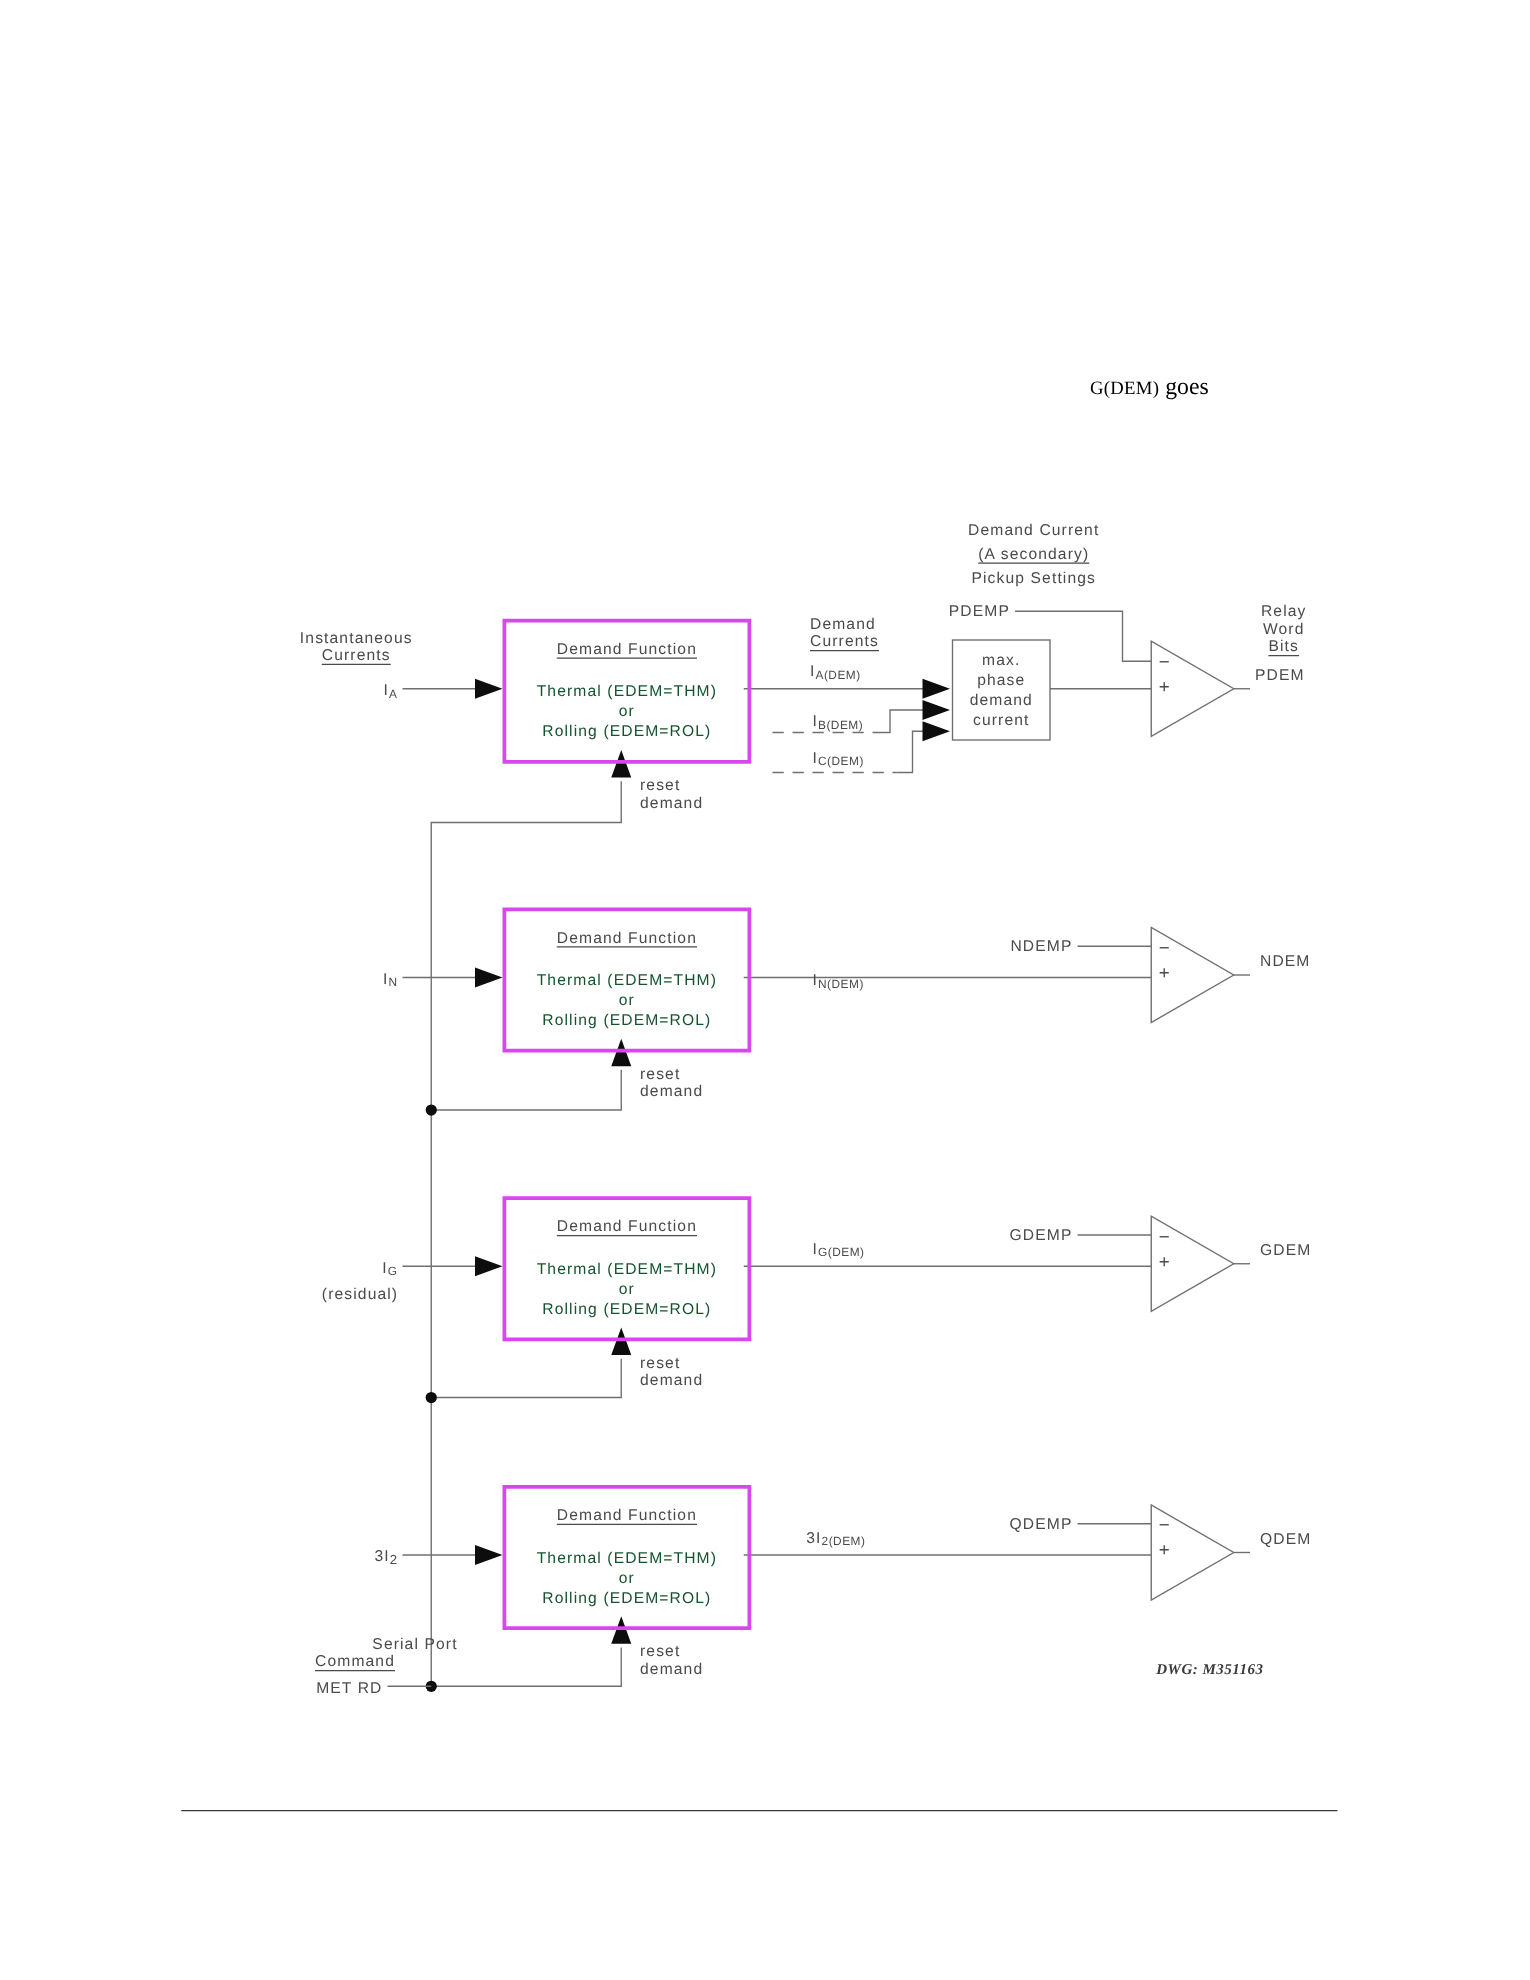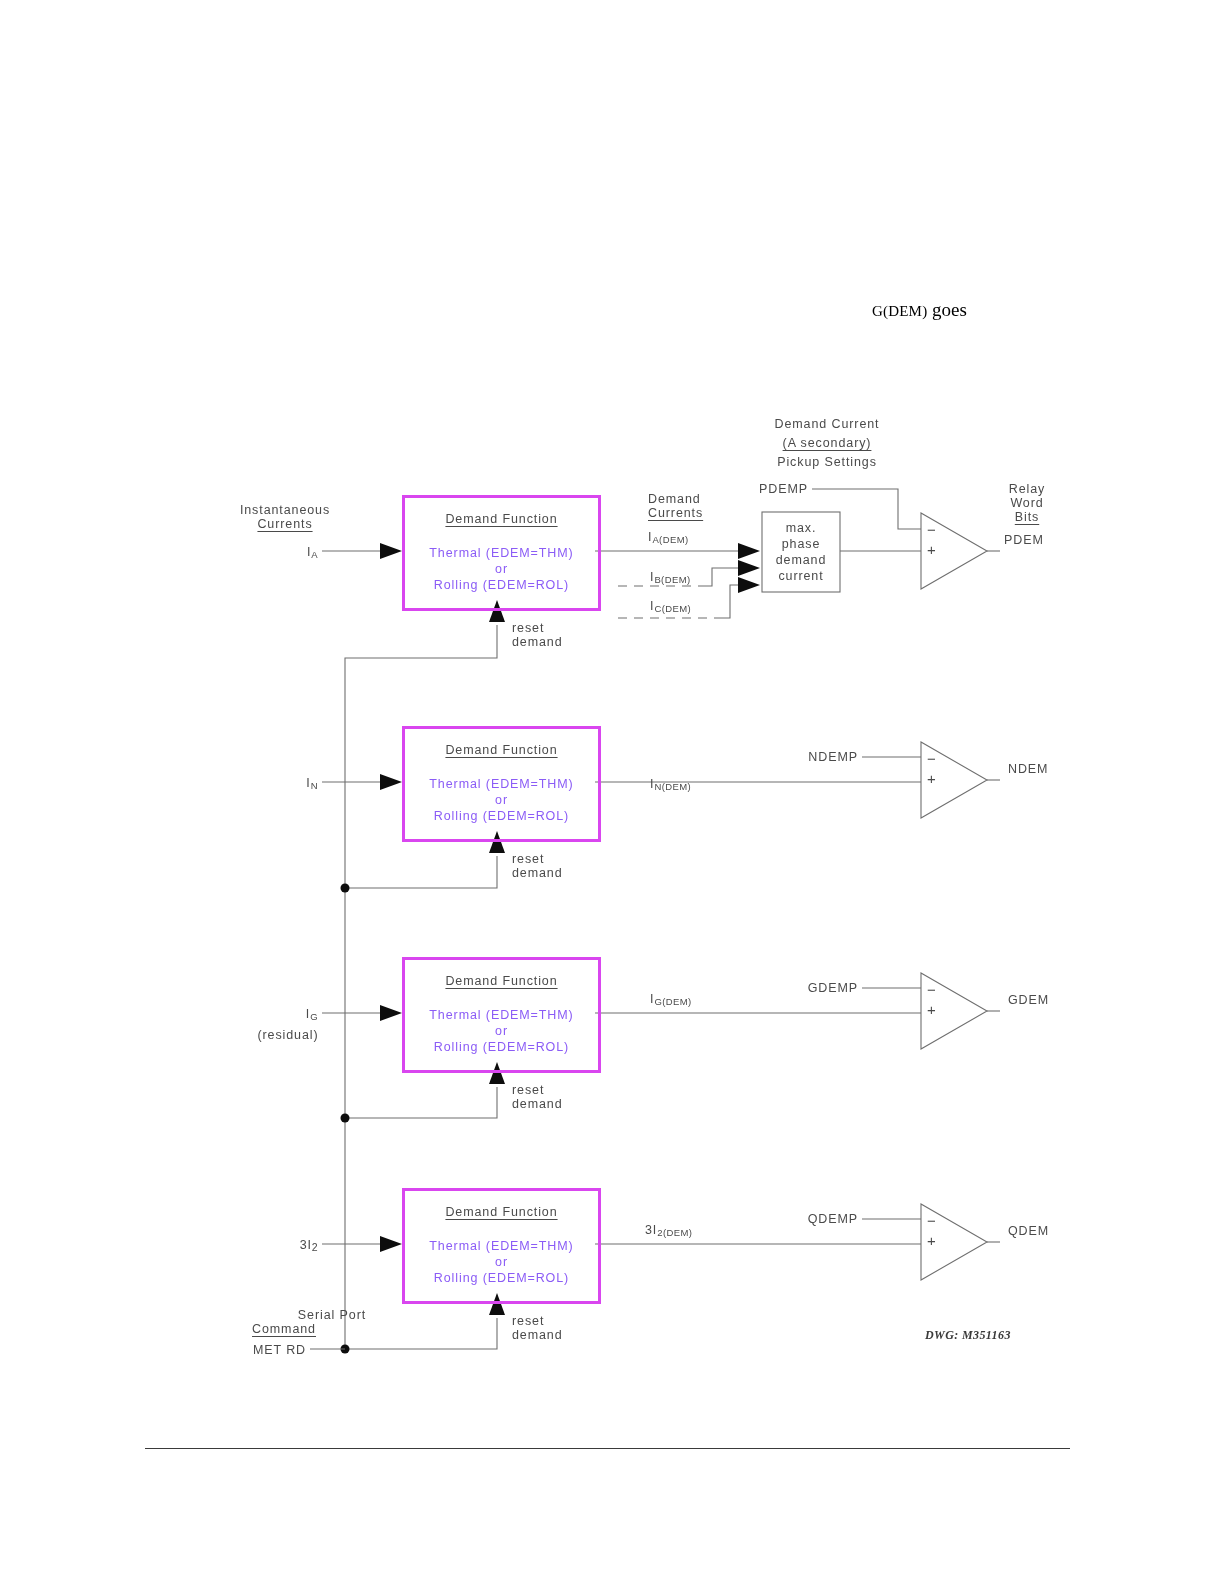--- a/index.html
+++ b/index.html
@@ -23,21 +23,21 @@
 
   .dwg{position:absolute;font-family:"Liberation Serif",serif;font-style:italic;
        font-weight:bold;font-size:12px;color:#3a3a3a;letter-spacing:.4px;white-space:nowrap;}
 
   
   .fbox{position:absolute;border:3px solid #d946ef;background:transparent;}
   .bxtitle{position:absolute;left:50%;transform:translateX(-50%);white-space:nowrap;
            font-size:12.5px;color:#4a4a4a;letter-spacing:.9px;
            text-decoration:underline;text-underline-offset:3px;}
   .bxline{position:absolute;left:50%;transform:translateX(-50%);white-space:nowrap;
-          font-size:12.5px;color:#8b5cf6;letter-spacing:.9px;}
+          font-size:12.5px;color:#14532d;letter-spacing:.9px;}
 
   svg.wires{position:absolute;left:0;top:0;width:1224px;height:1584px;overflow:visible;}
   svg.wires line,svg.wires path,svg.wires polyline{stroke:#6f6f6f;stroke-width:1.1;fill:none;}
   svg.wires polygon.arrow{fill:#0d0d0d;stroke:none;}
   svg.wires polygon.tri{fill:none;stroke:#6f6f6f;stroke-width:1.1;}
   svg.wires circle.dot{fill:#0d0d0d;stroke:none;}
   svg.wires .dash{stroke-dasharray:9 7;}
   .footrule{position:absolute;left:145px;top:1448px;width:925px;height:0;
             border-top:1px solid #3a3a3a;}
 </style>

